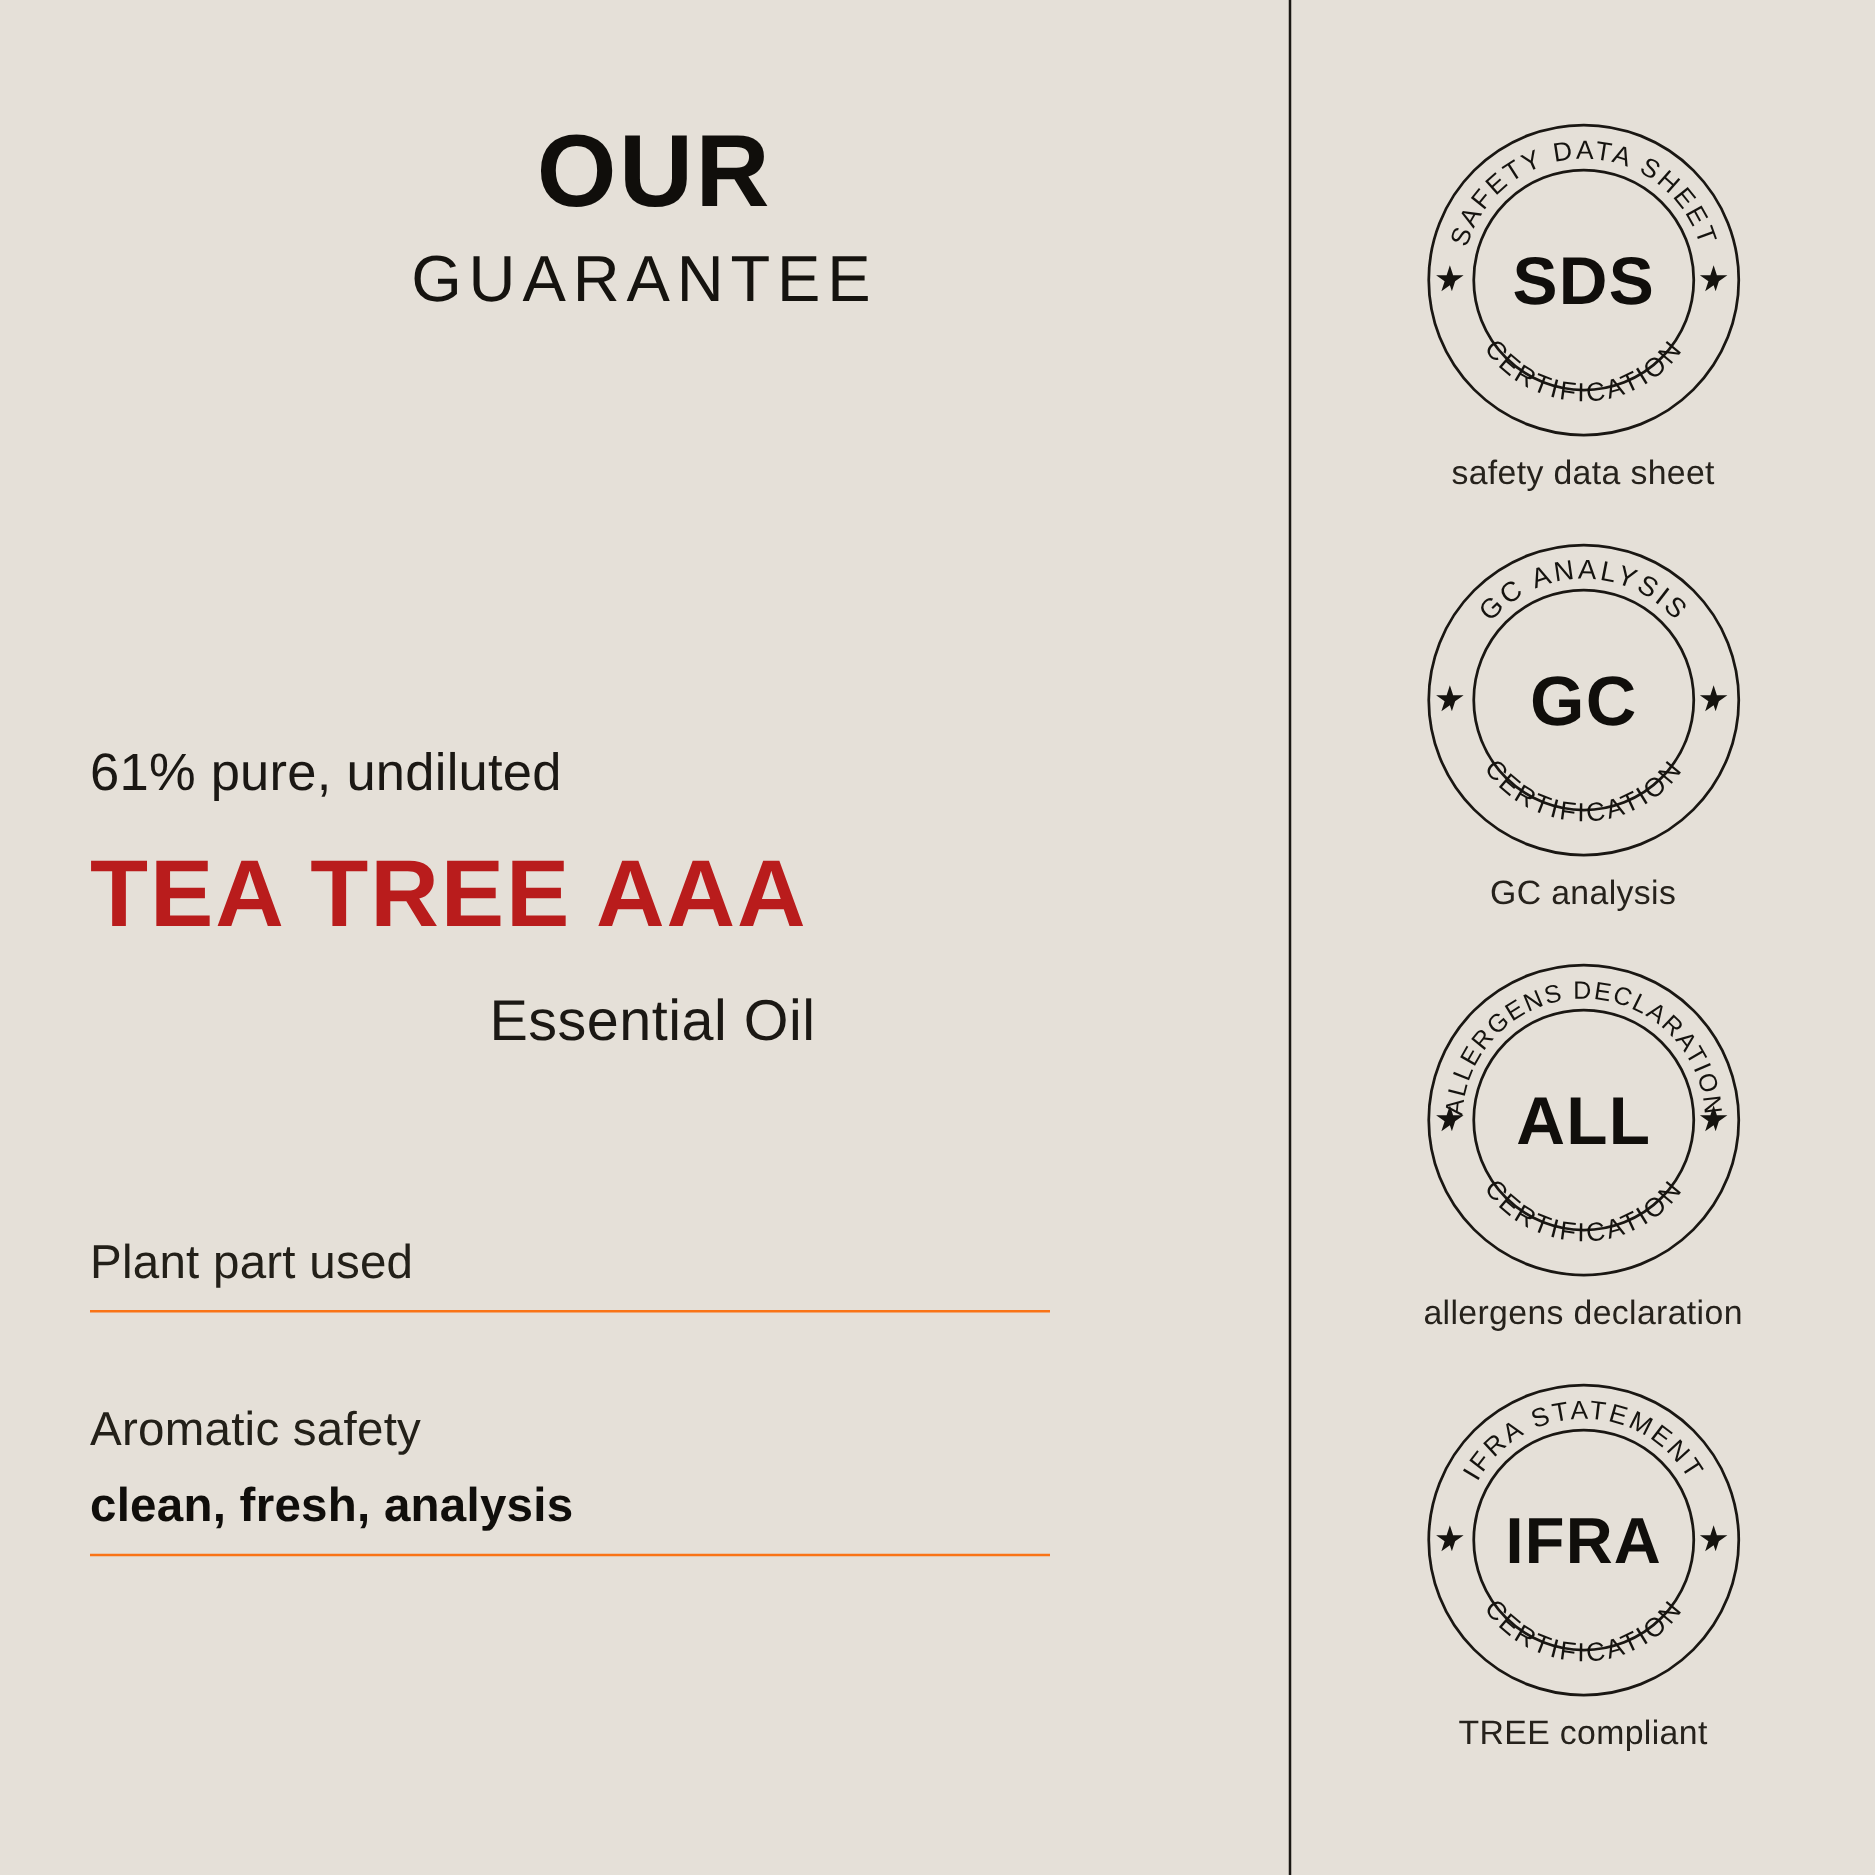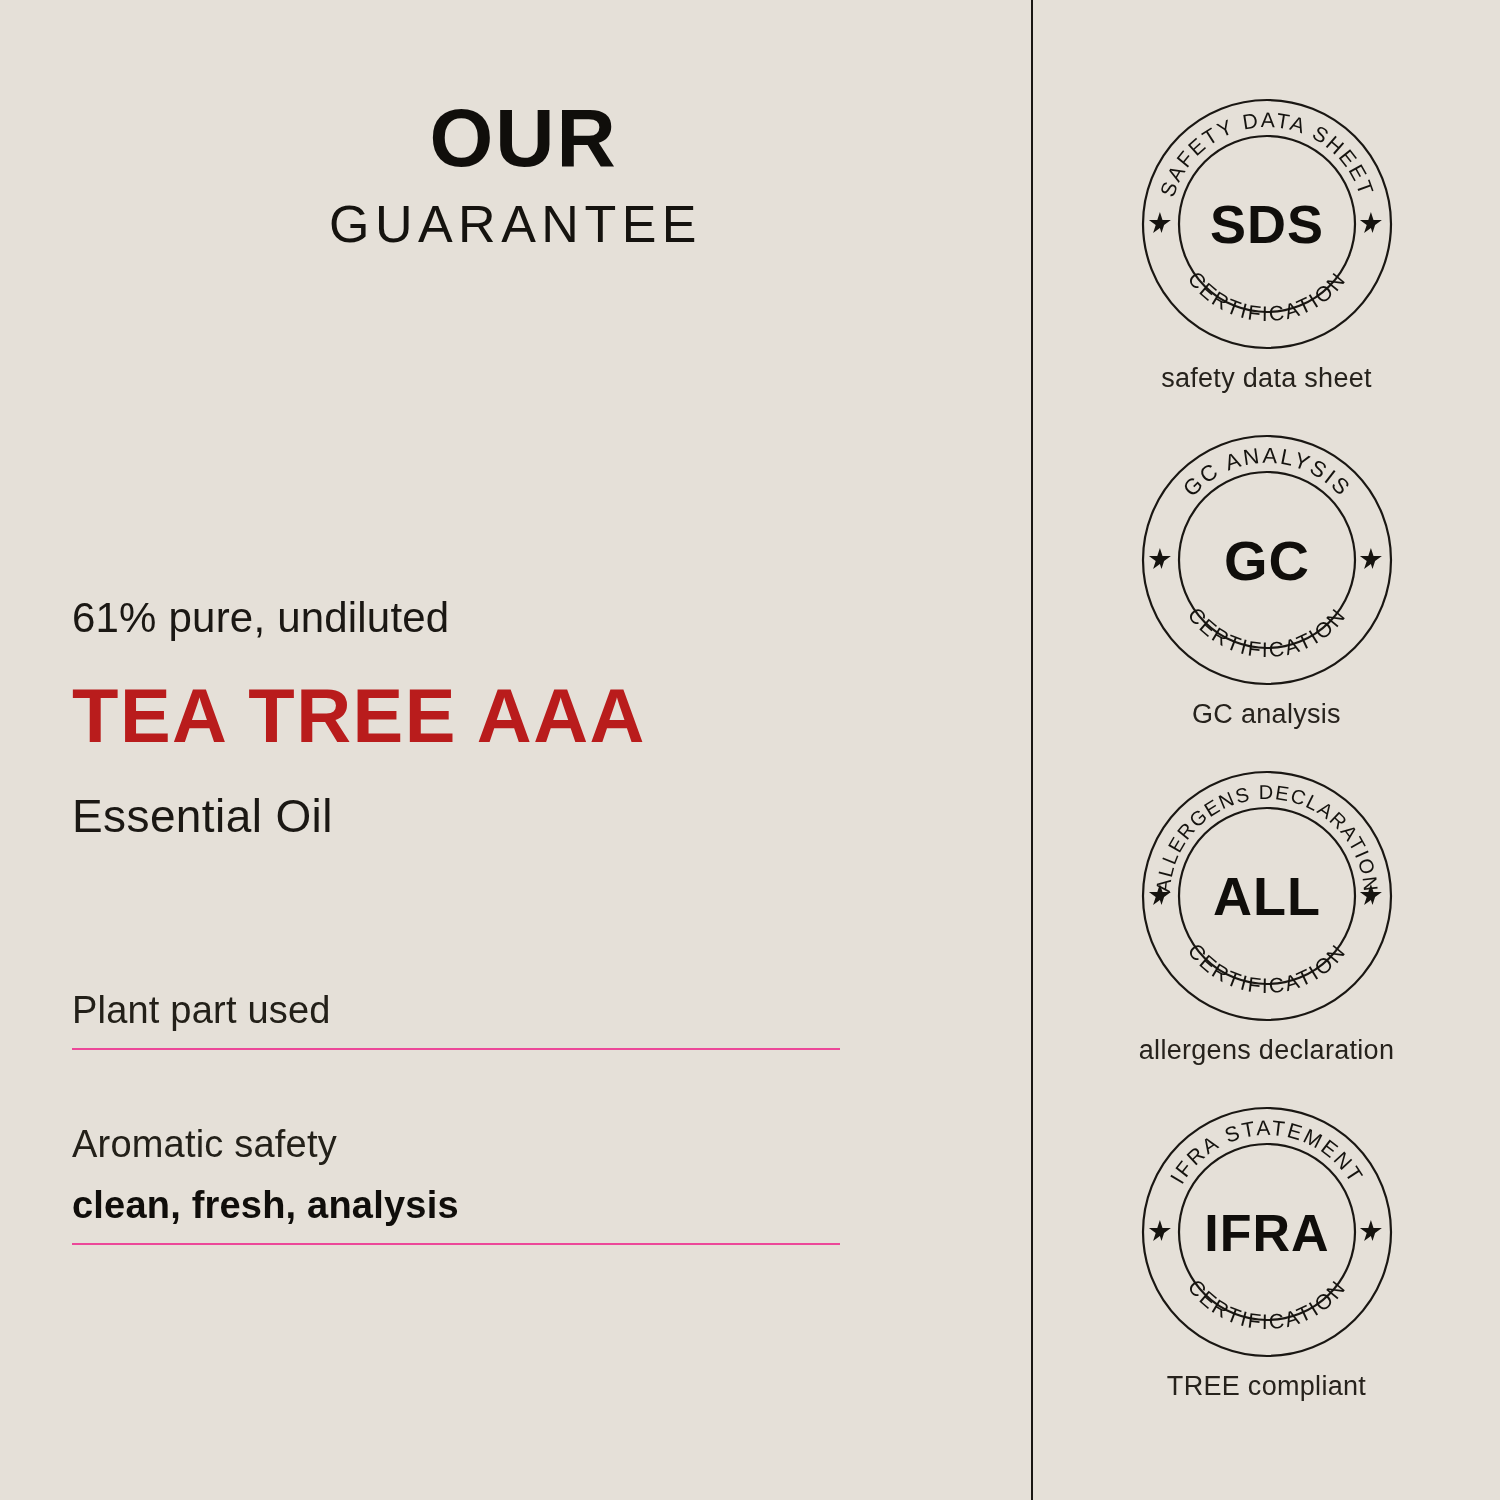--- a/index.html
+++ b/index.html
@@ -90,32 +90,33 @@
     margin: 32px 0 0 0;
     white-space: nowrap;
   }
   .product-type {
     font-size: 46px;
     font-weight: 400;
     letter-spacing: 0.4px;
     line-height: 1.15;
     color: #1b1814;
     margin: 32px 0 0 0;
+    text-align: center;
   }
 
   .specs {
     position: absolute;
     left: 72px;
     top: 962px;
     width: 768px;
   }
   .spec-row {
     position: relative;
     padding-bottom: 14px;
-    border-bottom: 2px solid #ec4899;
+    border-bottom: 2px solid #f97316;
   }
   .spec-row + .spec-row {
     margin-top: 72px;
   }
   .spec-label {
     font-size: 38px;
     font-weight: 400;
     letter-spacing: 0.2px;
     line-height: 1.2;
     color: #232019;

